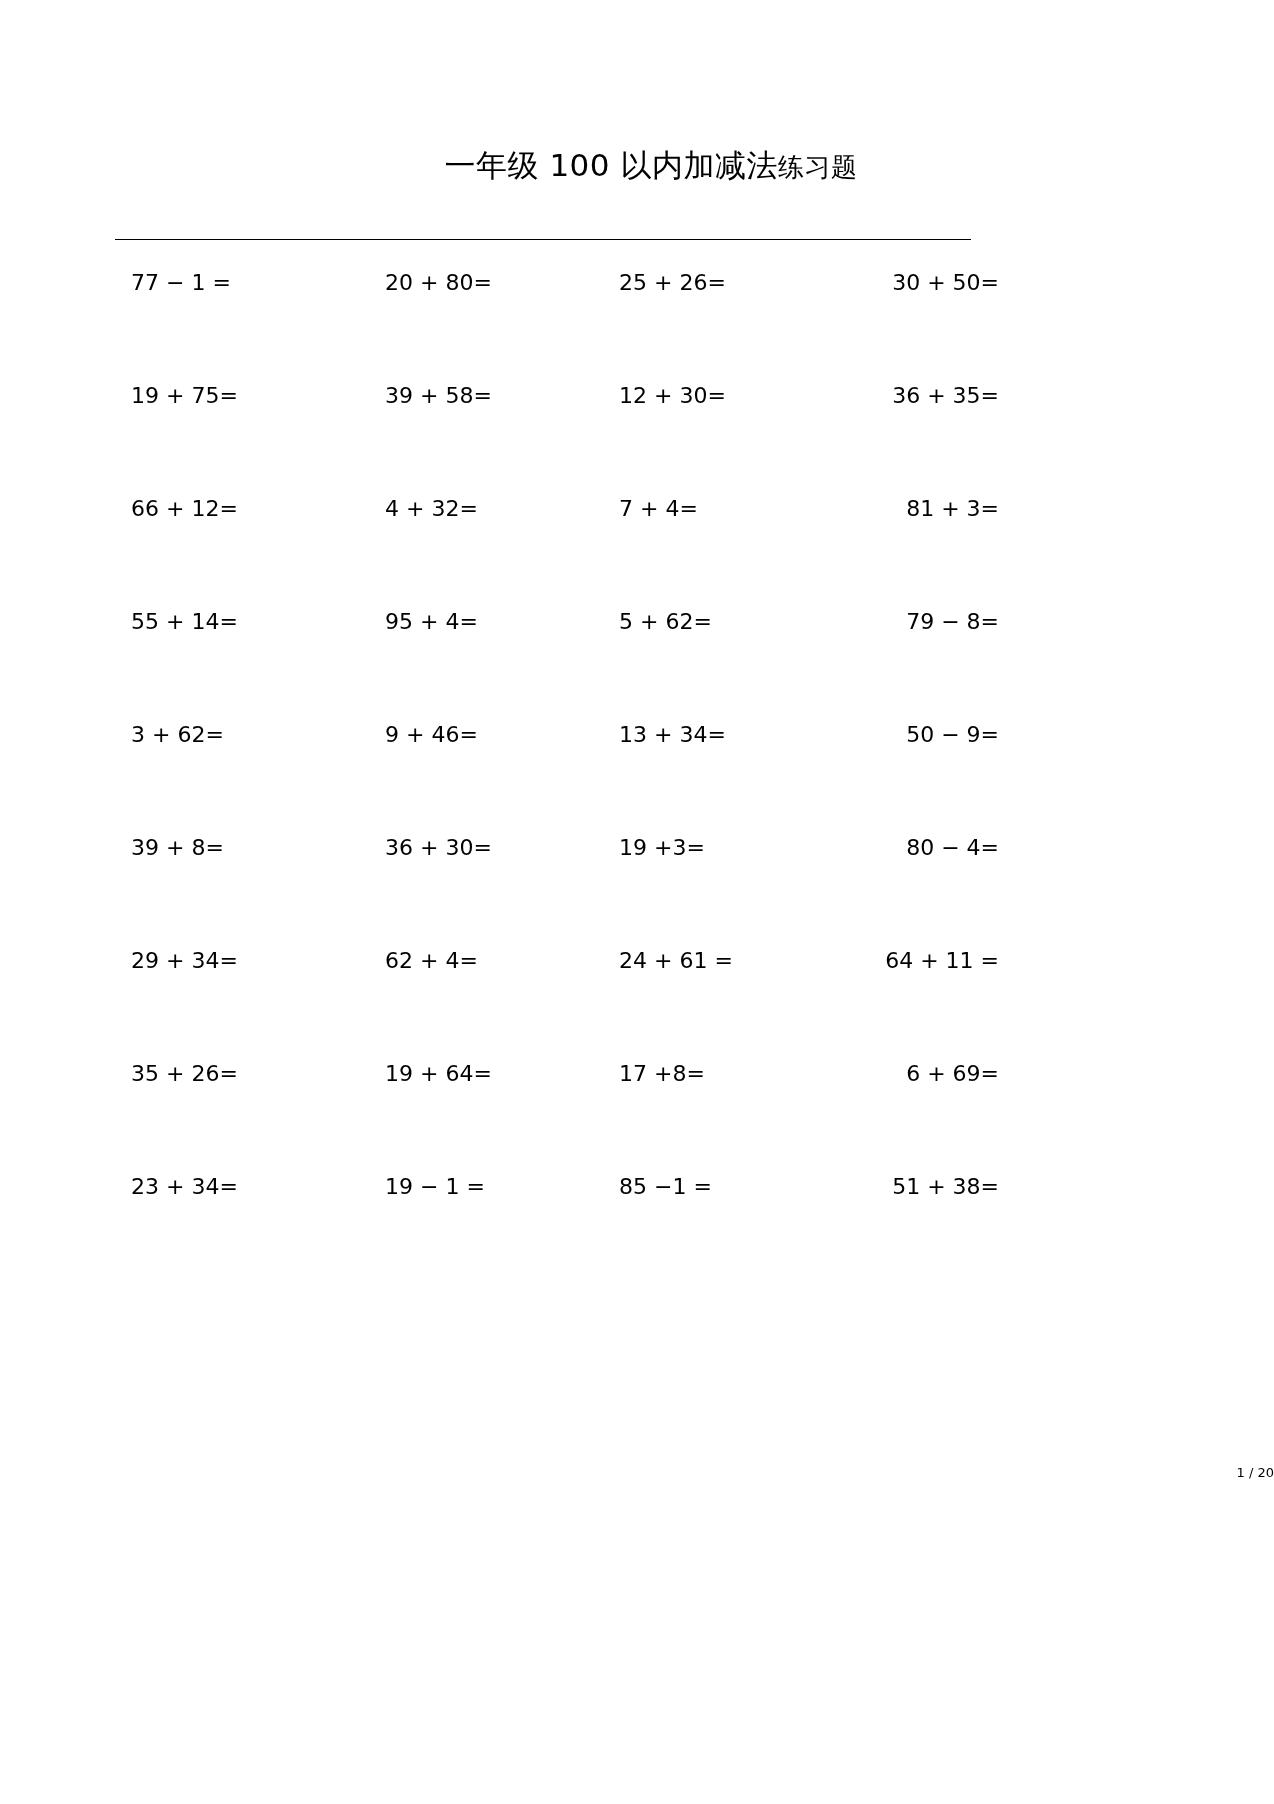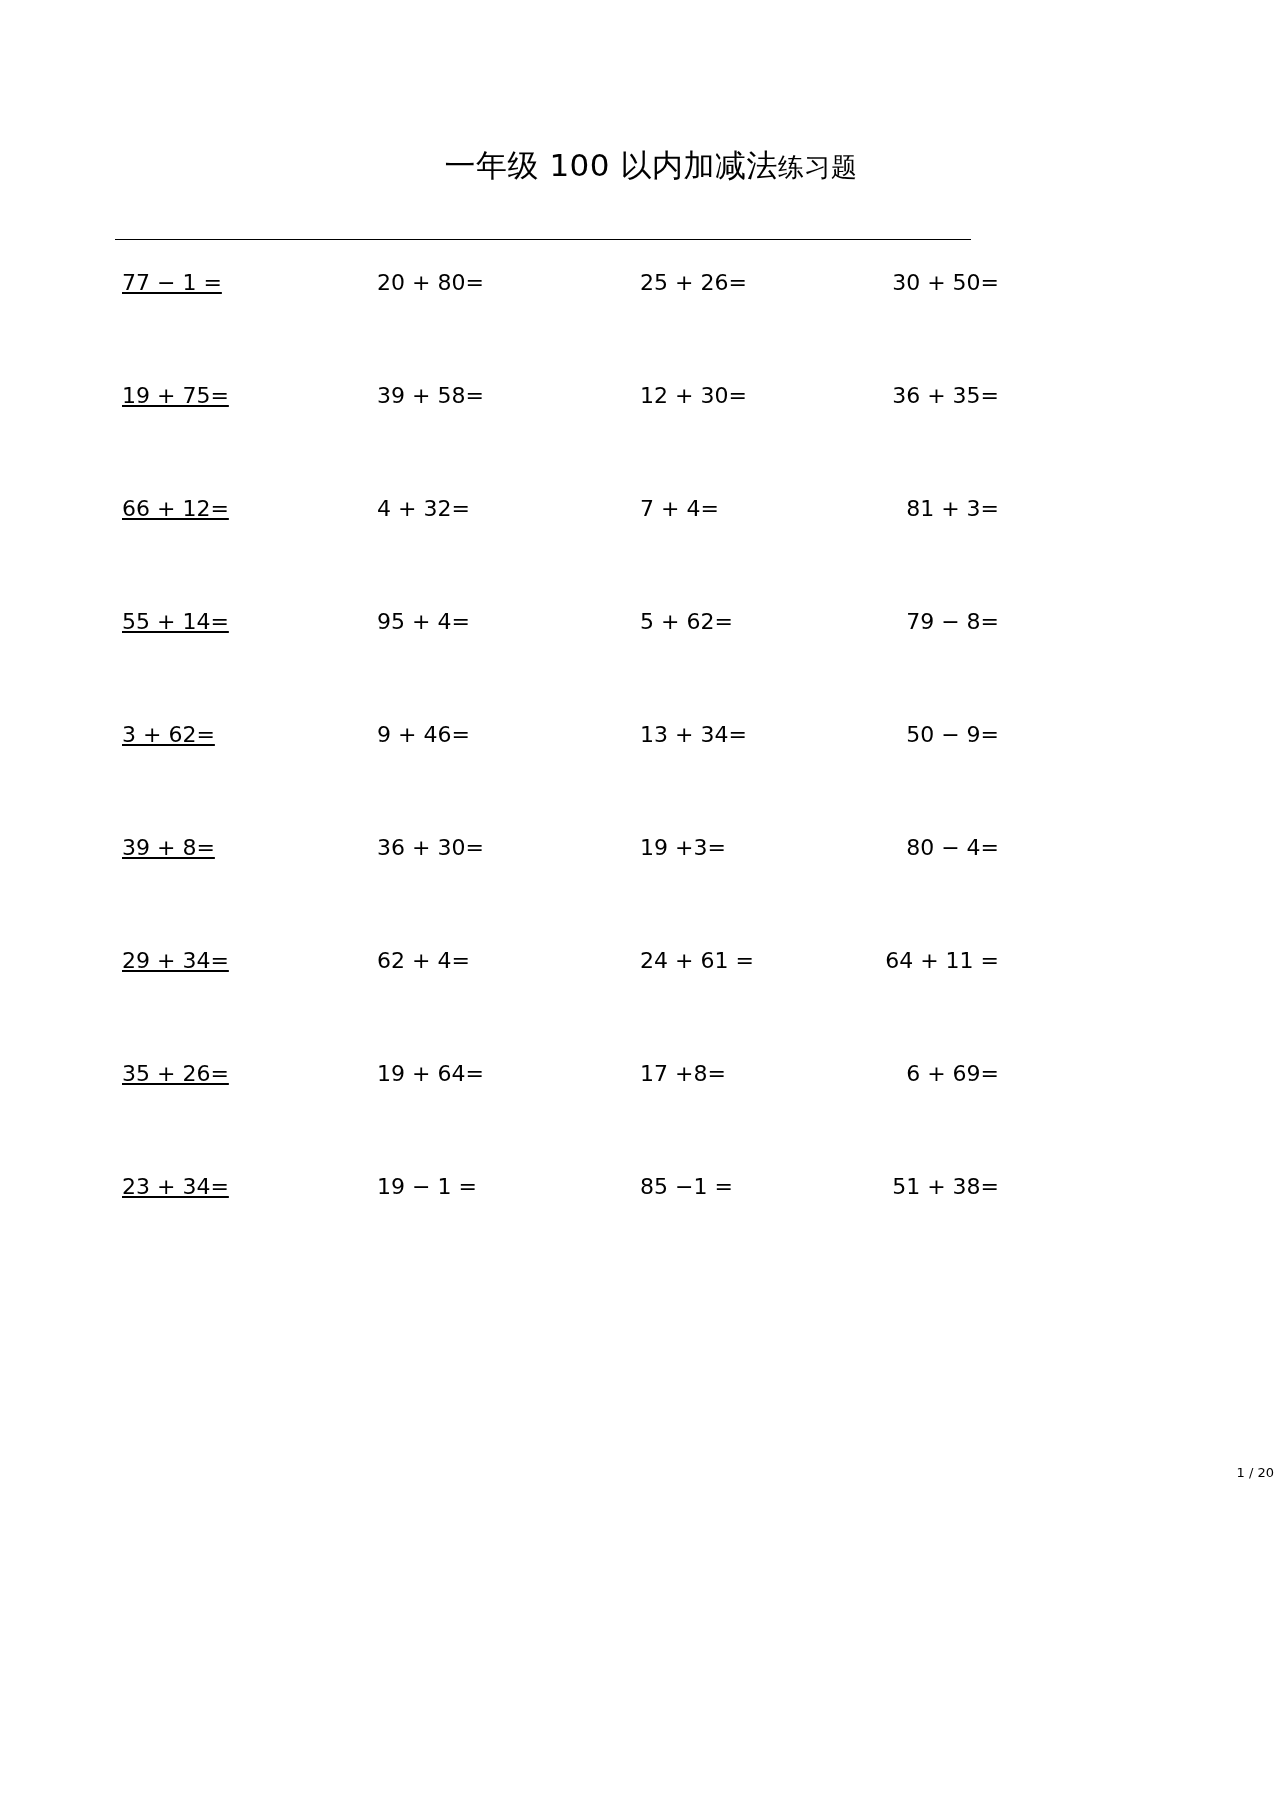--- a/index.html
+++ b/index.html
@@ -89,23 +89,23 @@
     font-size: 22px;
     line-height: 30px;
     white-space: pre;
   }
   .c0 { left: 0px;   width: 250px; text-align: left;  }
   .c1 { left: 250px; width: 250px; text-align: left;  }
   .c2 { left: 500px; width: 250px; text-align: left;  }
   .c3 { left: 729px; width: 115px; text-align: right; margin-left: 40px; }
 
   
-  .c0 .txt { display: inline-block; margin-left: 7px; text-decoration: underline; }
-  .c1 .txt { display: inline-block; margin-left: 12px; }
-  .c2 .txt { display: inline-block; margin-left: 25px; }
+  .c0 .txt { display: inline-block; margin-left: 16px; }
+  .c1 .txt { display: inline-block; margin-left: 20px; }
+  .c2 .txt { display: inline-block; margin-left: 4px; }
   .c3 .txt { display: inline-block; }
 
   
   .footer {
     position: absolute;
     left: 0;
     top: 1464px;
     width: 1274px;
     text-align: right;
     font-family: "DejaVu Sans", sans-serif;

